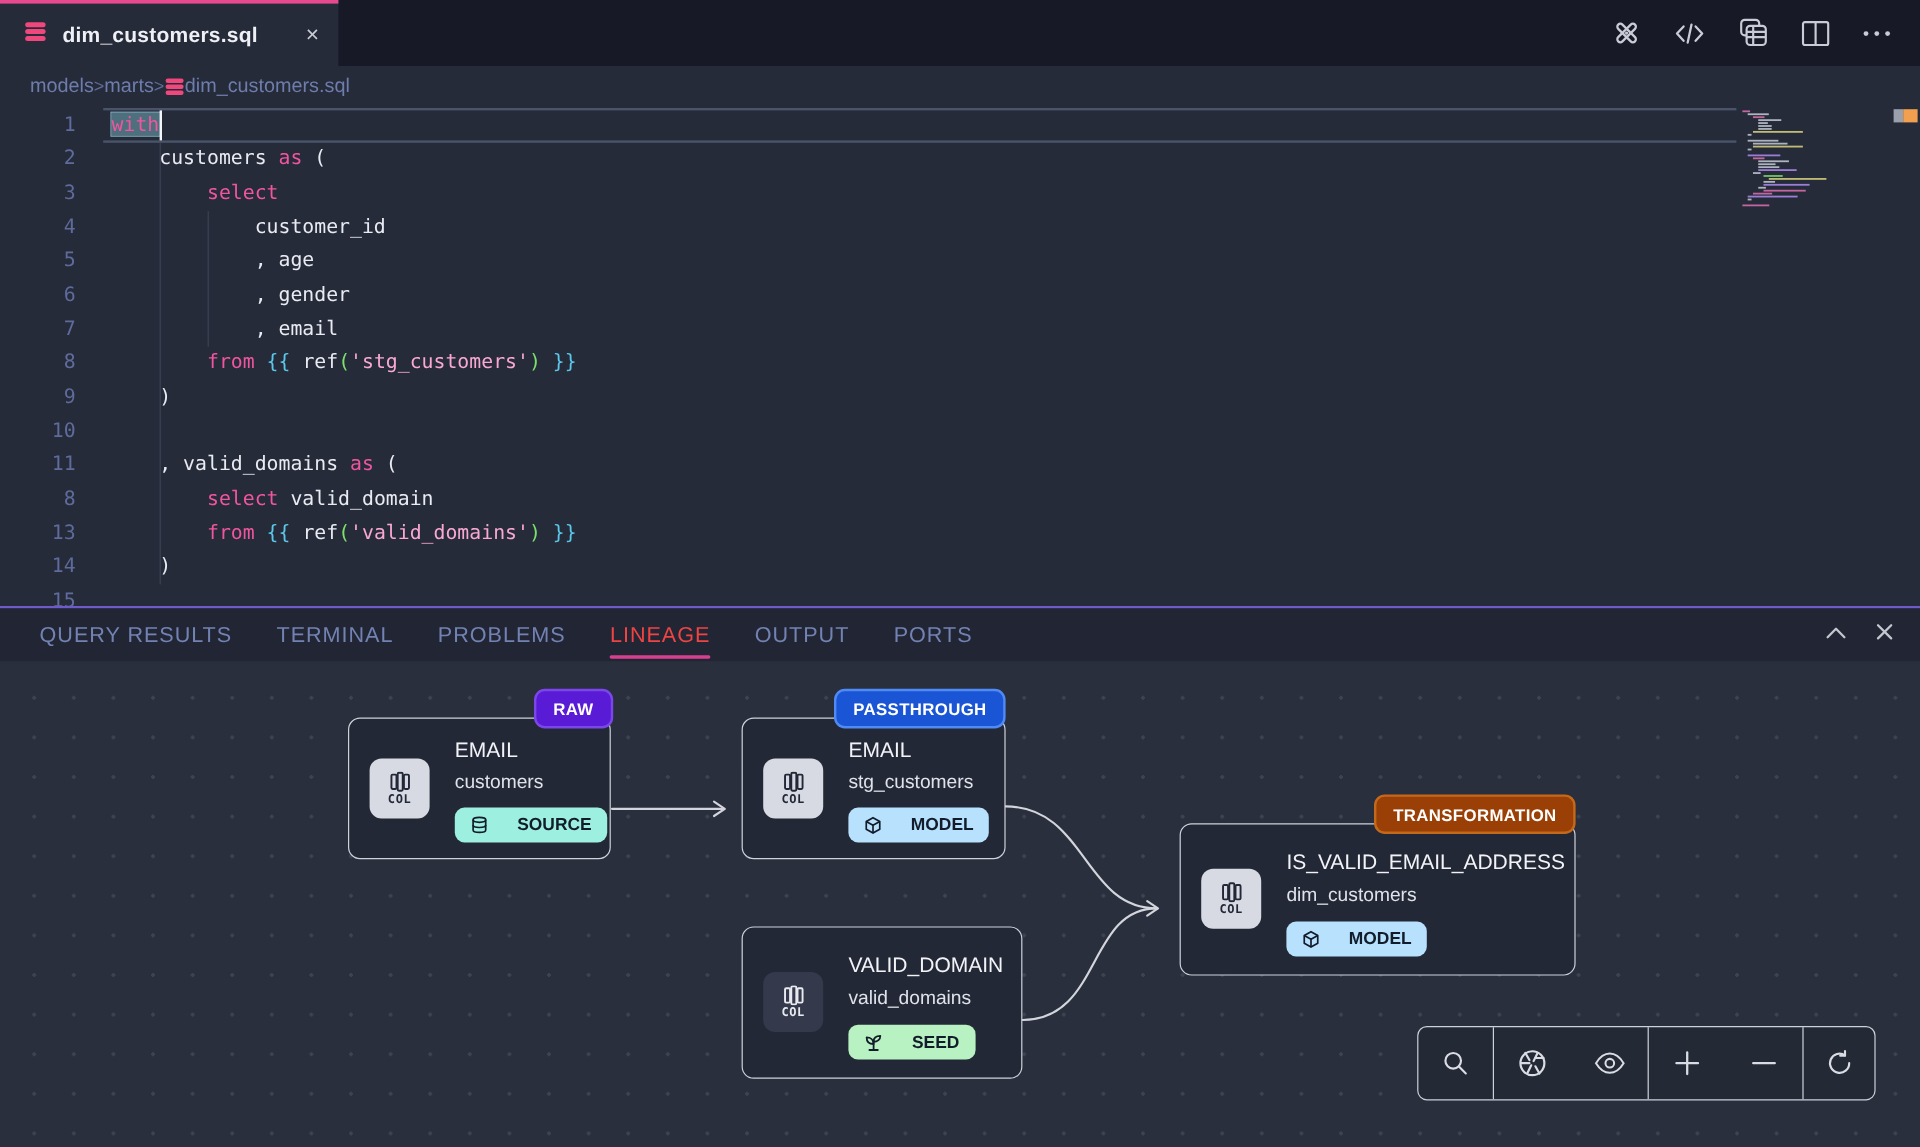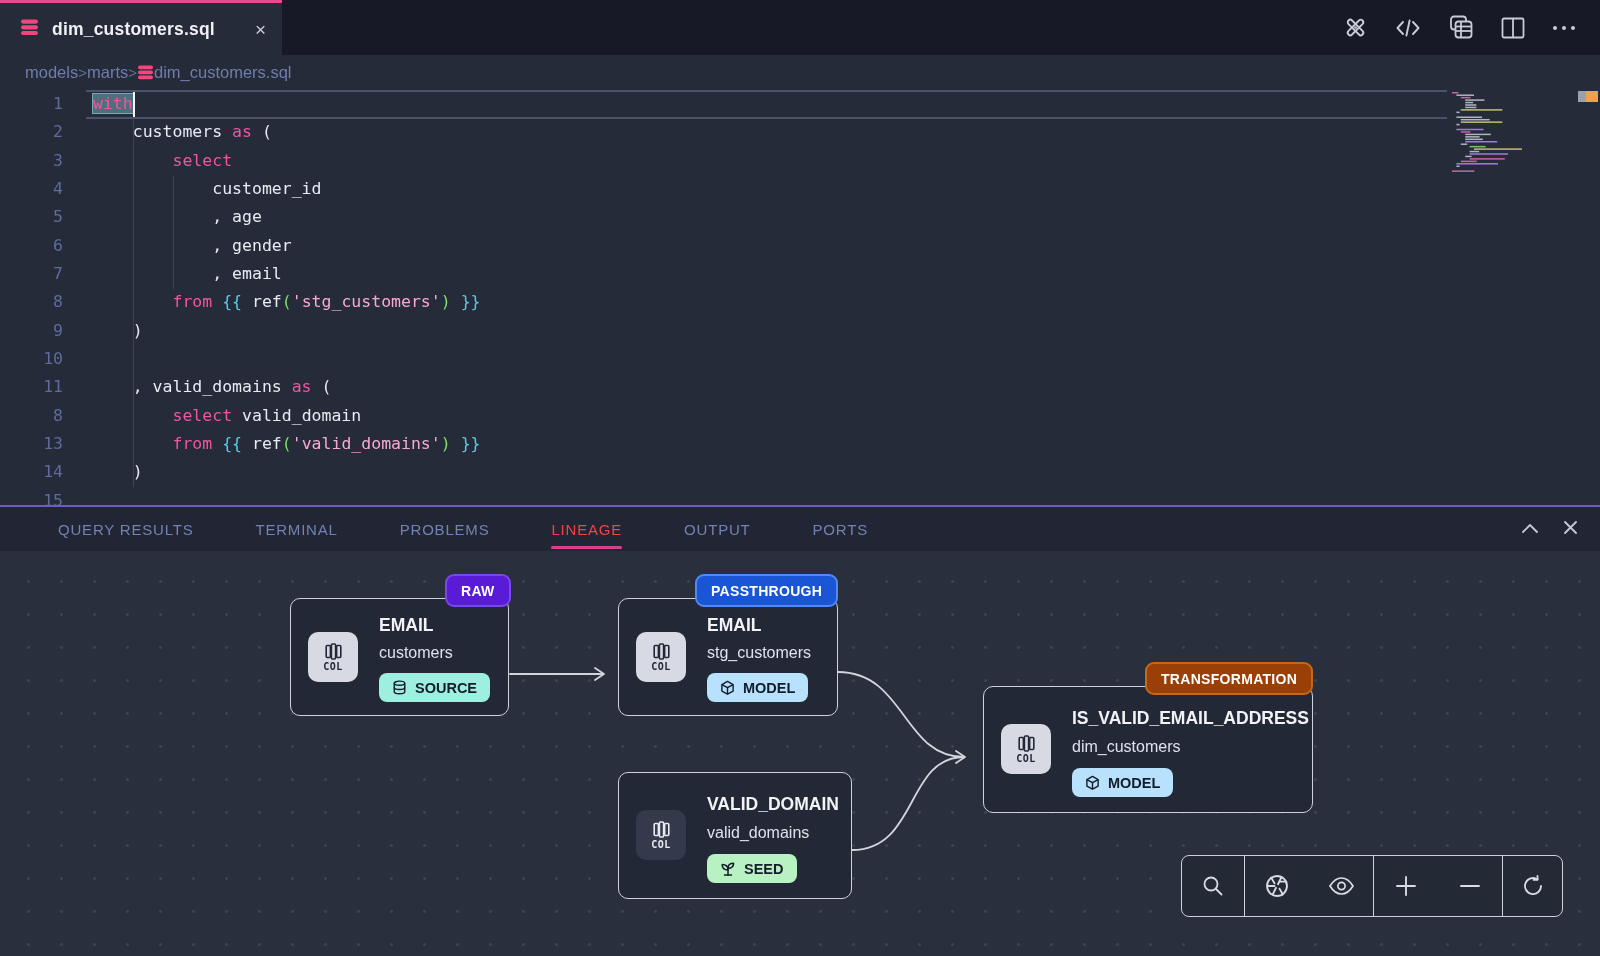--- a/index.html
+++ b/index.html
@@ -41,47 +41,47 @@
 
   
   .minimap{position:absolute;left:1448px;top:0;width:100px;height:90px;}
   .ruler-mark{position:absolute;top:1px;height:11px;}
   .mark-gray{left:1578px;width:8px;background:#9aa0ac;}
   .mark-orange{left:1586px;width:12px;}
 
   
   .panel{position:absolute;left:0;top:505px;width:1600px;height:451px;border-top:2px solid #6e5ac8;box-sizing:border-box;}
   .panel-tabs{position:relative;height:44px;background:#222634;display:flex;align-items:center;gap:37px;padding-left:33px;}
-  .ptab{position:relative;height:100%;display:flex;align-items:center;color:#7282b2;font-size:15px;
-        letter-spacing:.8px;cursor:pointer;white-space:nowrap;margin-left:25px;}
+  .ptab{position:relative;height:100%;display:flex;align-items:center;color:#7282b2;font-size:18px;
+        letter-spacing:.8px;cursor:pointer;white-space:nowrap;}
   .ptab.active{color:#ef4444;}
   .ptab.active::after{content:"";position:absolute;left:0;right:0;bottom:2px;height:3px;background:#d6408f;border-radius:2px;}
   .panel-actions{margin-left:auto;display:flex;align-items:center;gap:24px;padding-right:22px;}
 
   
   .canvas{position:absolute;left:0;top:44px;width:1600px;height:405px;background:#2a2f3e;overflow:hidden;
           background-image:radial-gradient(circle,#3d4351 1.3px,transparent 1.5px);
           background-size:33px 33px;background-position:12px 14px;}
   .edges{position:absolute;left:0;top:0;}
 
   .node{position:absolute;background:#232836;border:1.5px solid #cdd2db;border-radius:10px;box-sizing:border-box;cursor:pointer;}
   .n1{left:290px;top:47px;width:219px;height:118px;}
   .n2{left:618px;top:47px;width:220px;height:118px;}
   .n3{left:618px;top:221px;width:234px;height:127px;}
   .n4{left:983px;top:135px;width:330px;height:127px;}
   .colbox{position:absolute;left:17px;top:33px;width:50px;height:50px;border-radius:10px;background:#d7dae2;color:#232838;
           display:flex;flex-direction:column;align-items:center;justify-content:center;gap:1px;}
   .n3 .colbox,.n4 .colbox{top:37px;}
   .colbox.dark{background:#343a4b;color:#e8eaf0;}
   .col-label{font-size:10px;font-weight:700;font-family:"DejaVu Sans Mono",monospace;letter-spacing:.5px;}
-  .ntitle{position:absolute;left:88px;top:16px;font-size:17.5px;font-weight:700;color:#f2f3f7;white-space:nowrap;}
+  .ntitle{position:absolute;left:88px;top:16px;font-size:17.5px;font-weight:400;color:#f2f3f7;white-space:nowrap;}
   .nsub{position:absolute;left:88px;top:45px;font-size:16px;color:#dfe2ea;white-space:nowrap;}
   .n3 .ntitle,.n4 .ntitle{top:21px;}
   .n3 .nsub,.n4 .nsub{top:51px;}
-  .nbadge{position:absolute;left:88px;top:74px;display:inline-flex;align-items:center;gap:8px;height:29px;
+  .nbadge{position:absolute;left:88px;top:74px;display:inline-flex;align-items:center;gap:24px;height:29px;
           padding:0 13px;border-radius:8px;font-size:14.5px;font-weight:700;color:#131c2b;cursor:pointer;}
   .n3 .nbadge,.n4 .nbadge{top:81px;}
   .badge-source{background:#9defe0;}
   .badge-model{background:#b7e1fc;}
   .badge-seed{background:#b8f2c2;}
 
   .tag{position:absolute;height:33px;display:inline-flex;align-items:center;padding:0 14px;border-radius:9px;
        font-size:14px;font-weight:700;color:#fff;border:2px solid;box-sizing:border-box;letter-spacing:.3px;}
   .tag-raw{left:445px;top:23px;background:#5a1bd6;border-color:#7b46ea;}
   .tag-passthrough{left:695px;top:23px;background:#1a55d6;border-color:#4f8af5;}

